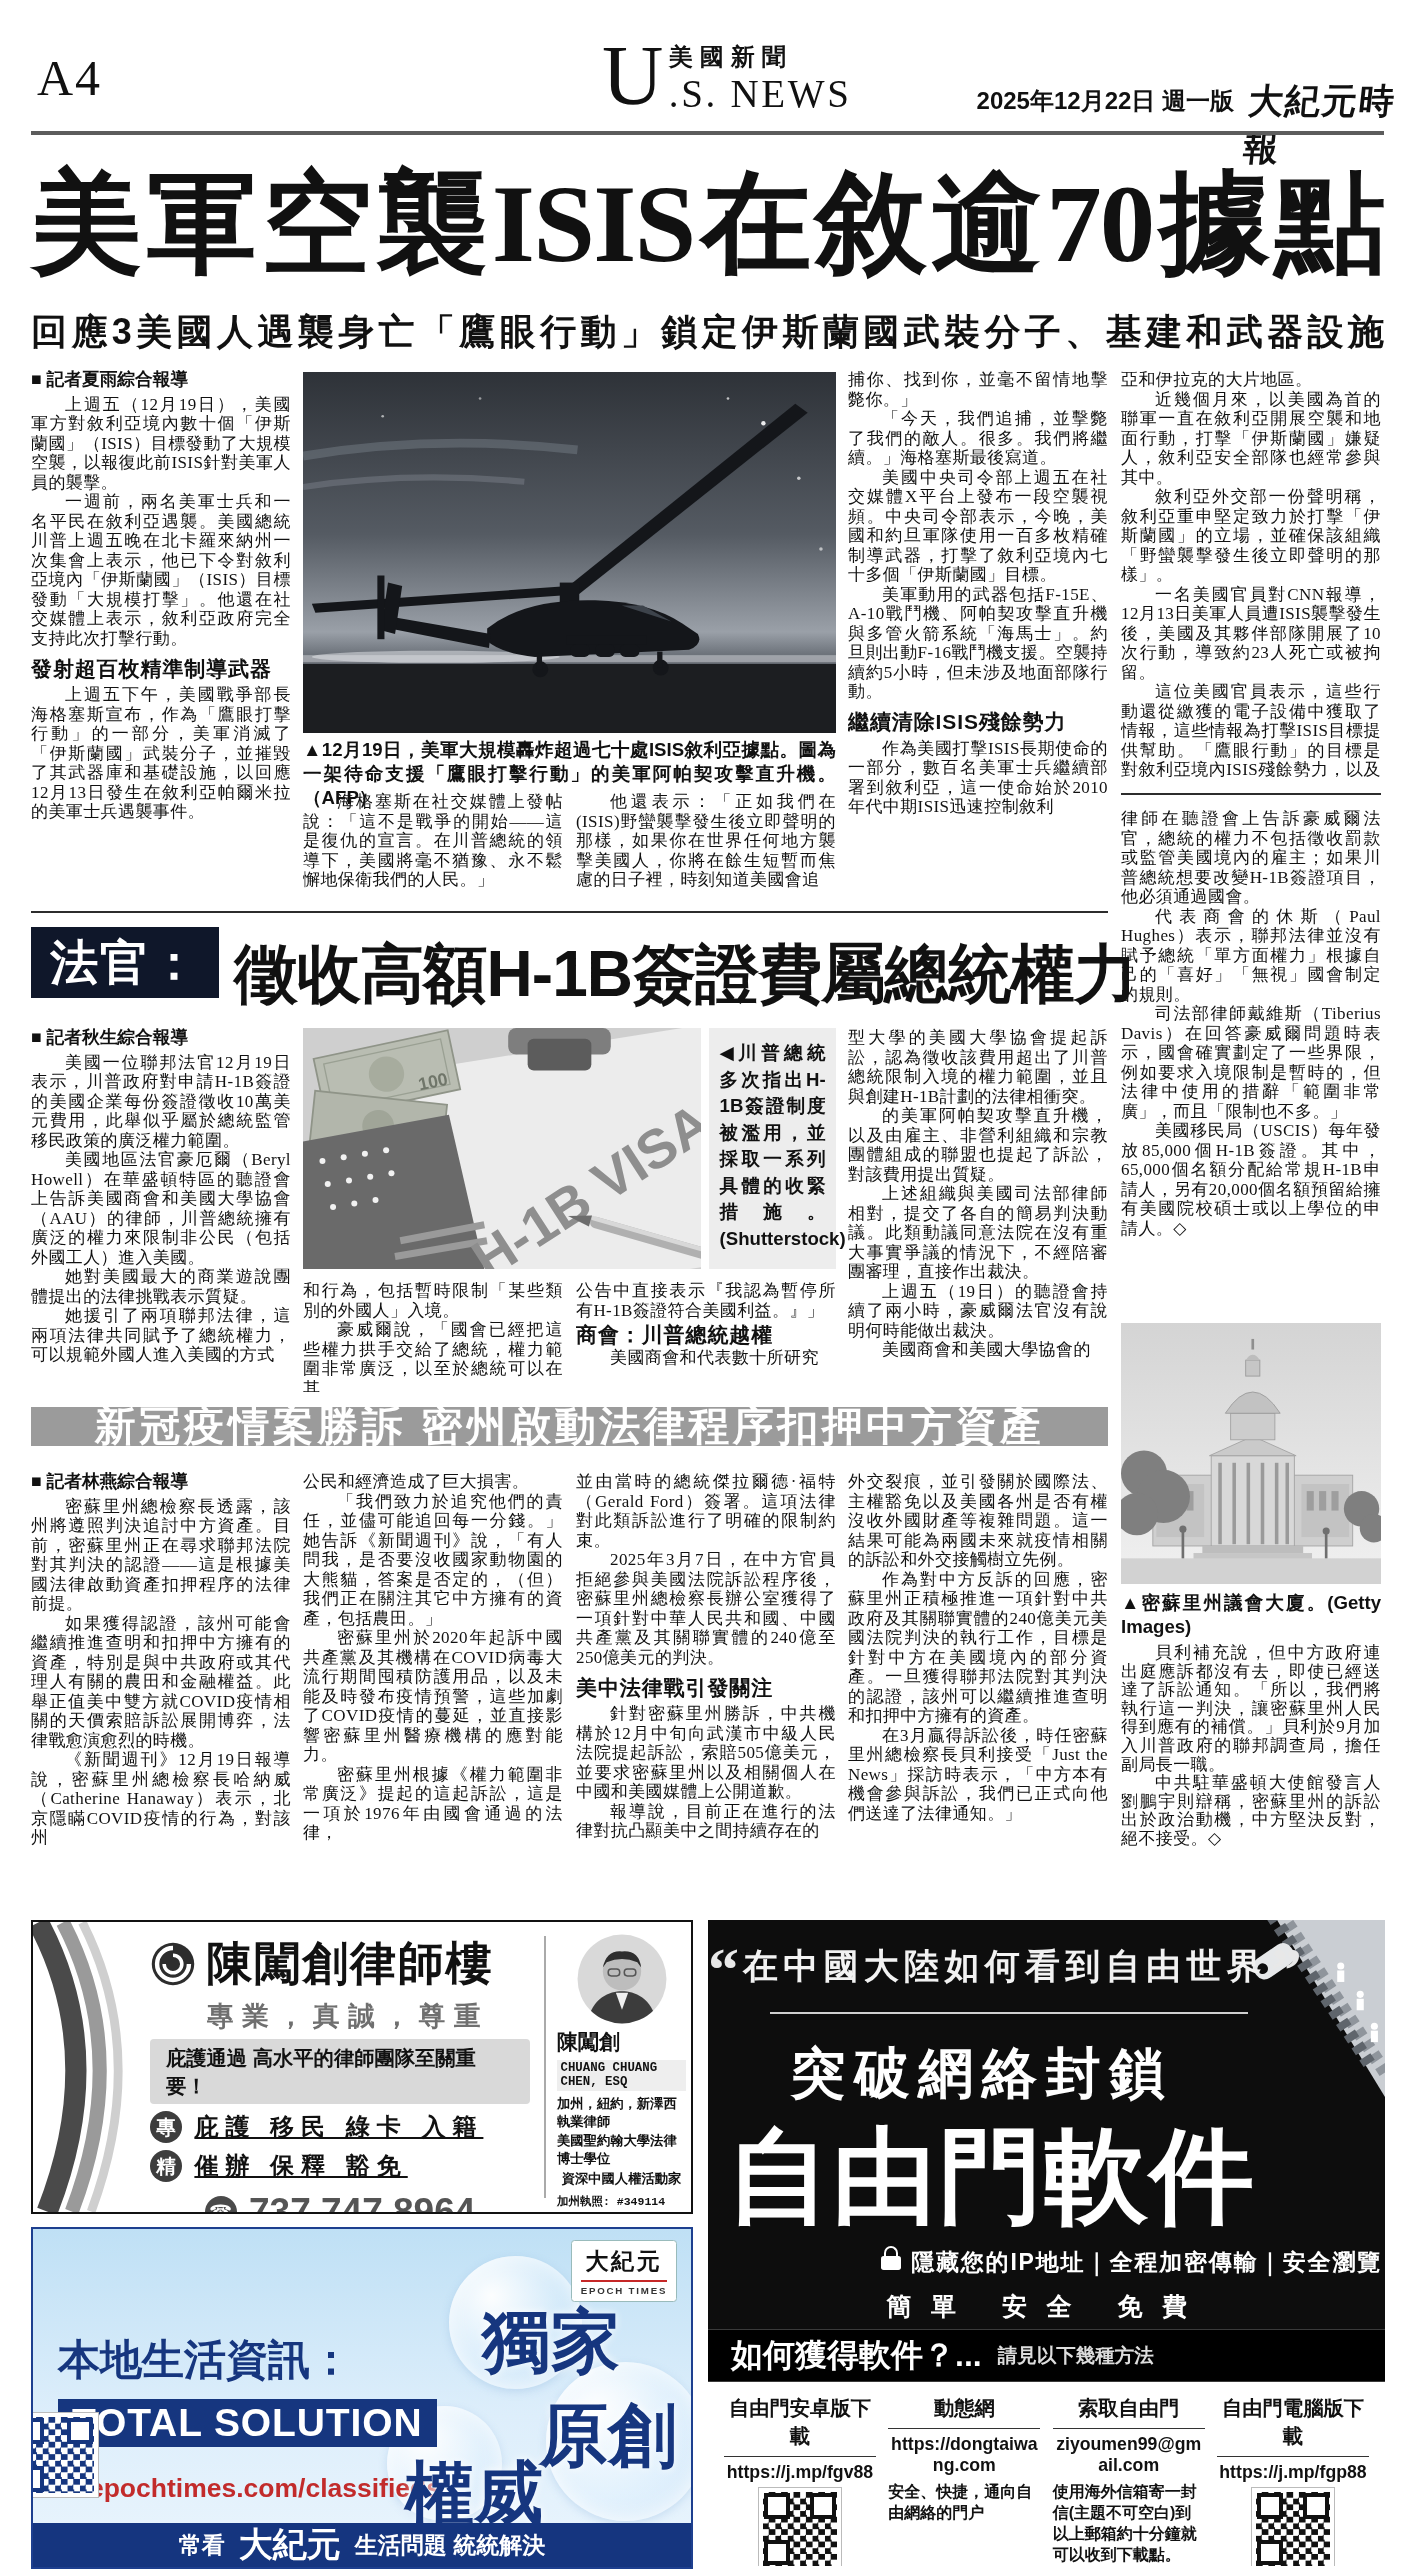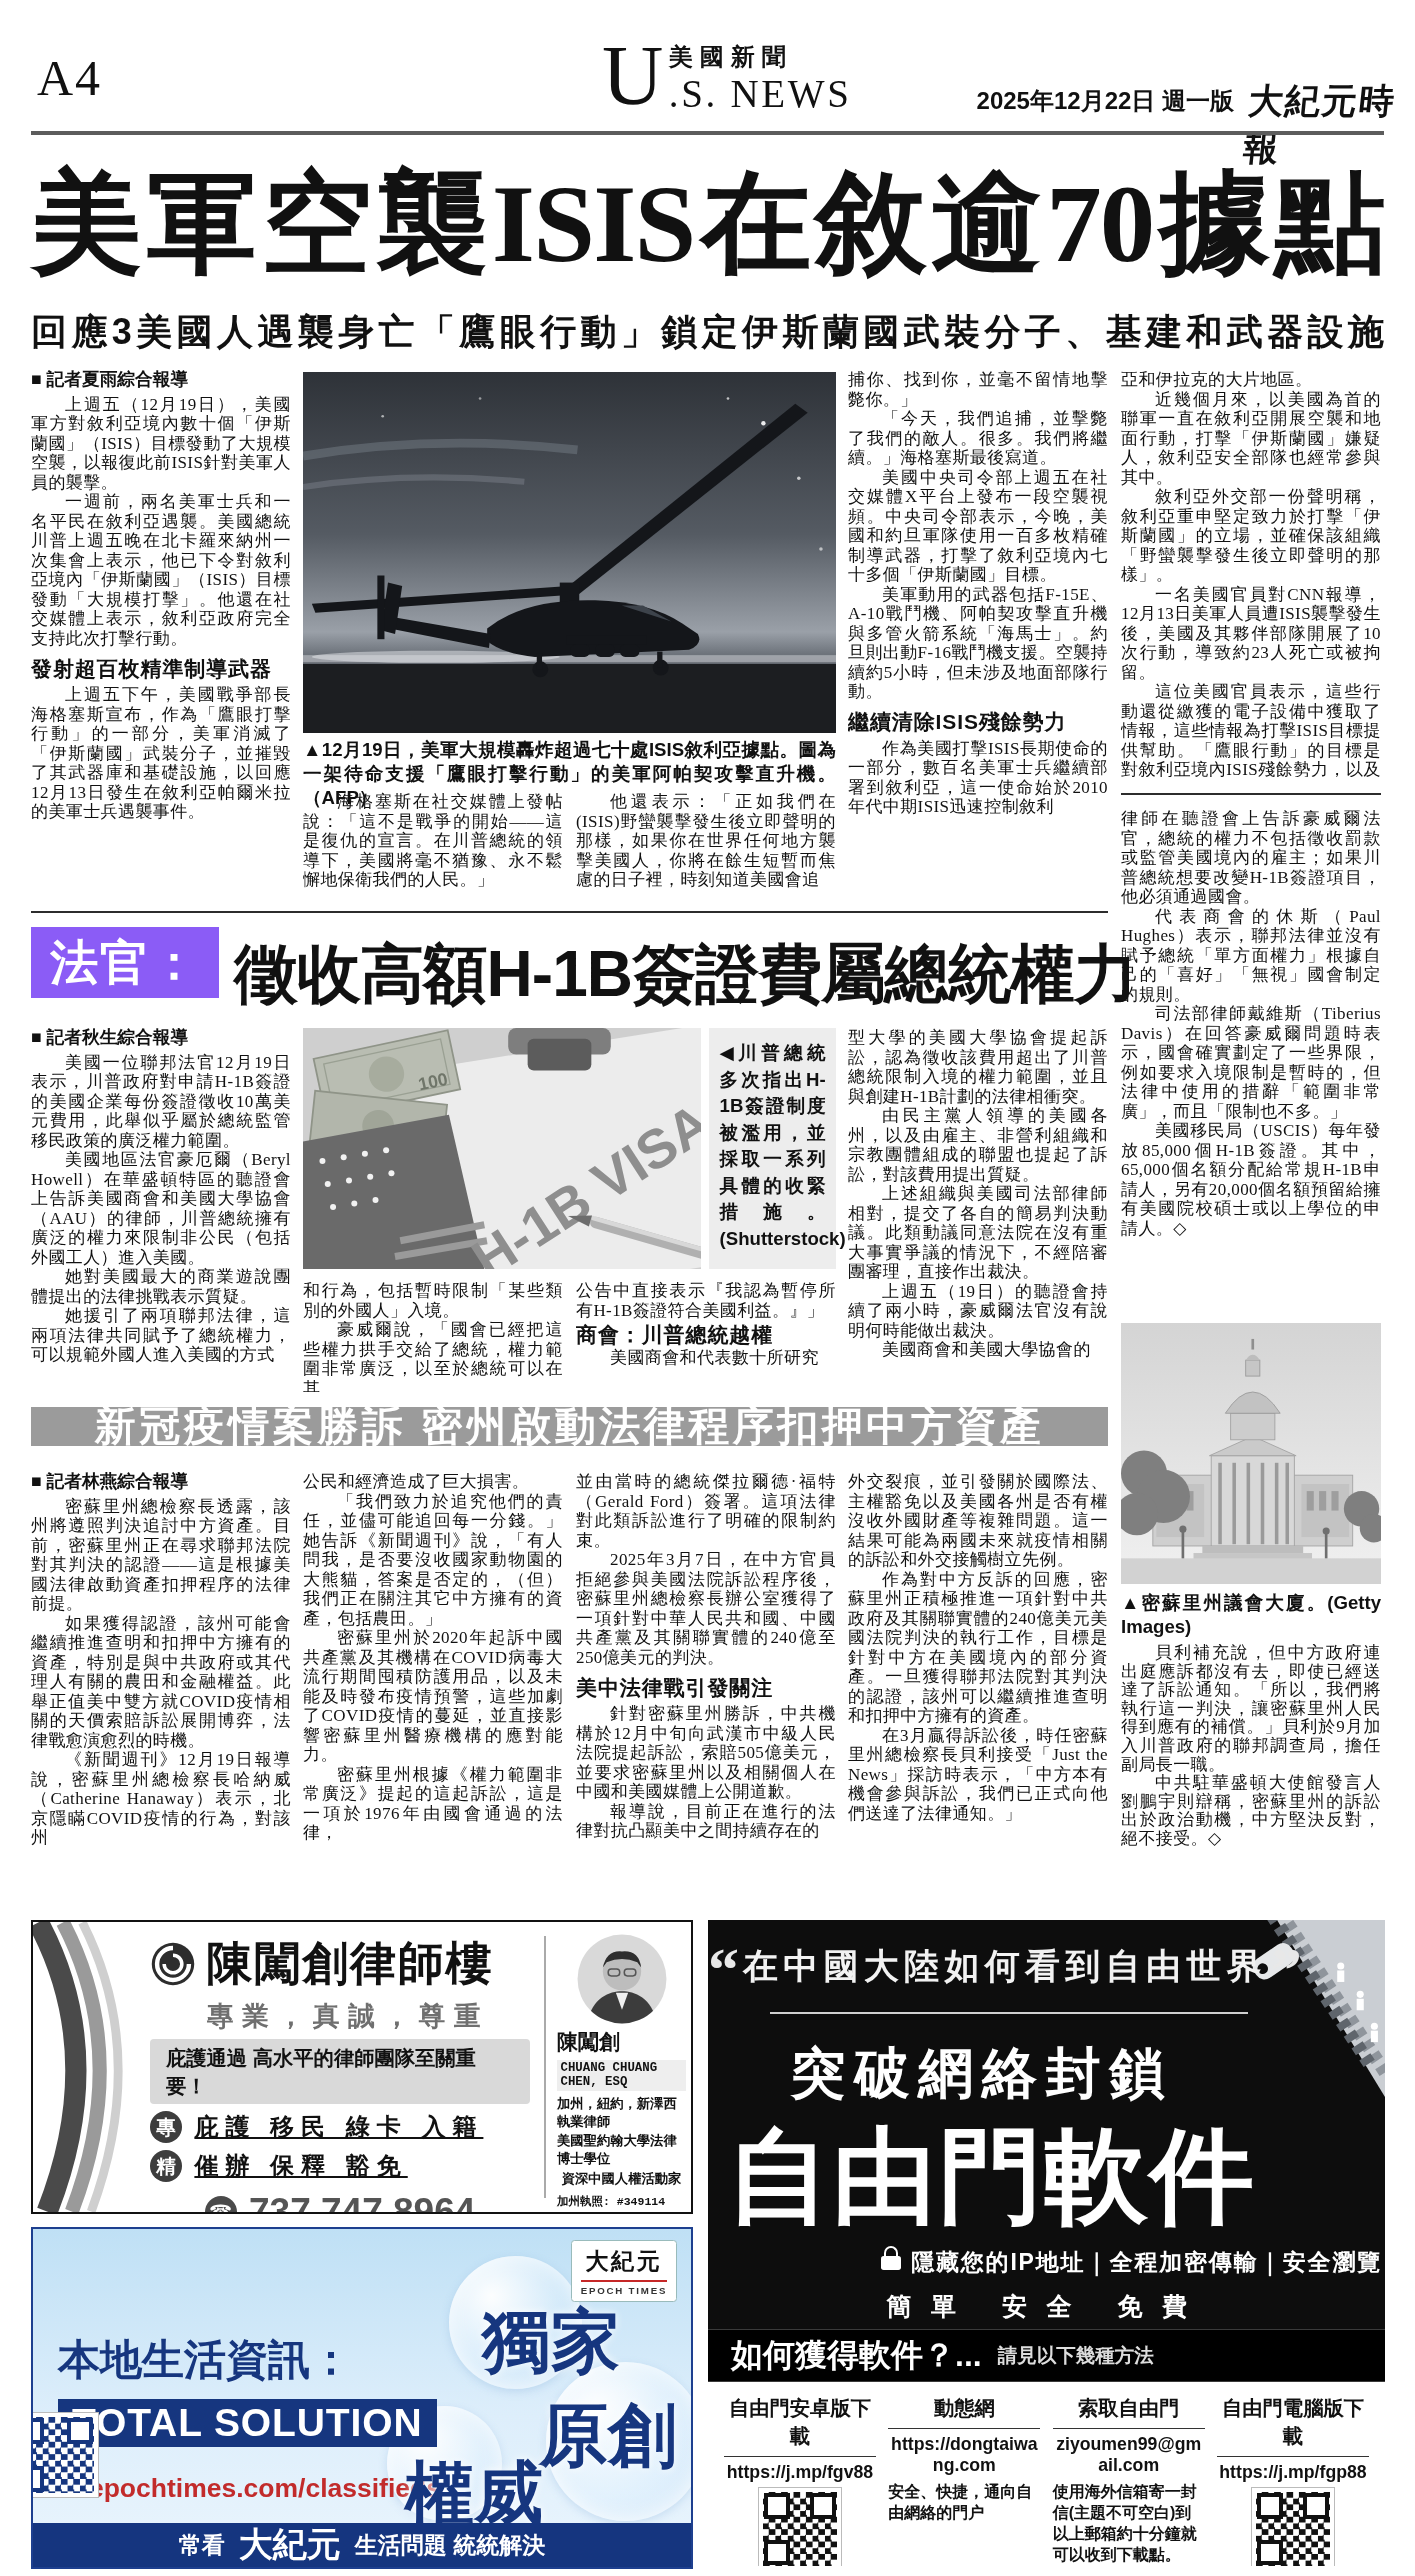--- a/index.html
+++ b/index.html
@@ -25,21 +25,21 @@
   
   .col-text{font-size:17px;line-height:19.5px;letter-spacing:0.4px;text-align:justify;text-justify:inter-character;overflow:hidden}
   .col-text p{margin:0;text-indent:2em}
   .col-text p.cont{text-indent:0}
   .byline{font-family:"Liberation Sans","DejaVu Sans",sans-serif;font-weight:800;font-size:17.7px;text-indent:0!important;margin-bottom:5.3px!important;letter-spacing:0}
   .subhed{font-family:"Liberation Sans","DejaVu Sans",sans-serif;font-weight:900;font-size:21px;
           text-indent:0!important;margin:10.6px 0 7px!important;letter-spacing:0.9px;text-align:left}
   .caption{font-family:"Liberation Sans","DejaVu Sans",sans-serif;font-weight:800;font-size:18.6px;line-height:24px;text-align:justify}
   .rule{background:#2c2c2c}
   
-  .kicker{background:#8b5cf6;color:#fff;font-weight:900;font-size:48px;display:flex;align-items:center;justify-content:center;
+  .kicker{background:#0f172a;color:#fff;font-weight:900;font-size:48px;display:flex;align-items:center;justify-content:center;
           font-family:"Liberation Sans","DejaVu Sans",sans-serif;letter-spacing:1.8px}
   .hl2{font-size:64px;font-weight:900;letter-spacing:-0.9px;white-space:nowrap;font-family:"Liberation Sans","DejaVu Sans",sans-serif}
   .cap-box{background:#ededed;padding:12.4px 10.6px;font-family:"Liberation Sans","DejaVu Sans",sans-serif;
            font-weight:800;font-size:18.6px;line-height:26.5px;text-align:justify}
   
   .banner3{background:#9b9b9b;color:#fff;font-weight:900;font-size:41px;display:flex;align-items:center;justify-content:center;
            font-family:"Liberation Sans","DejaVu Sans",sans-serif;letter-spacing:3.5px}
   
   .law-ad{border:2.7px solid #111;background:#fff;overflow:hidden}
   .law-title{font-size:46px;font-weight:900;font-family:"Liberation Sans","DejaVu Sans",sans-serif;letter-spacing:1.8px}
@@ -267,21 +267,21 @@
     <p class="cont">和行為，包括暫時限制「某些類別的外國人」入境。</p>
     <p>豪威爾說，「國會已經把這些權力拱手交給了總統，權力範圍非常廣泛，以至於總統可以在其</p>
   </div>
   <div class="abs col-text" style="left:576px;top:1281px;width:260px;height:111px">
     <p class="cont">公告中直接表示『我認為暫停所有H-1B簽證符合美國利益。』」</p>
     <p class="subhed" style="margin:5.3px 0 3.5px!important">商會：川普總統越權</p>
     <p>美國商會和代表數十所研究</p>
   </div>
   <div class="abs col-text" style="left:848px;top:1028px;width:260px;height:364px">
     <p class="cont">型大學的美國大學協會提起訴訟，認為徵收該費用超出了川普總統限制入境的權力範圍，並且與創建H-1B計劃的法律相衝突。</p>
-    <p>由民主黨人領導的美國各州，以及由雇主、非營利組織和宗教團體組成的聯盟也提起了訴訟，對該費用提出質疑。</p>
+    <p>的美軍阿帕契攻擊直升機，以及由雇主、非營利組織和宗教團體組成的聯盟也提起了訴訟，對該費用提出質疑。</p>
     <p>上述組織與美國司法部律師相對，提交了各自的簡易判決動議。此類動議同意法院在沒有重大事實爭議的情況下，不經陪審團審理，直接作出裁決。</p>
     <p>上週五（19日）的聽證會持續了兩小時，豪威爾法官沒有說明何時能做出裁決。</p>
     <p>美國商會和美國大學協會的</p>
   </div>
 
   <div class="abs banner3" style="left:31px;top:1407px;width:1077px;height:39px">新冠疫情案勝訴 密州啟動法律程序扣押中方資產</div>
 
   <div class="abs" style="left:1121px;top:1323px;width:260px;height:261px">
     <svg width="260" height="261" viewBox="0 0 294 295" preserveAspectRatio="none">
       <defs>

